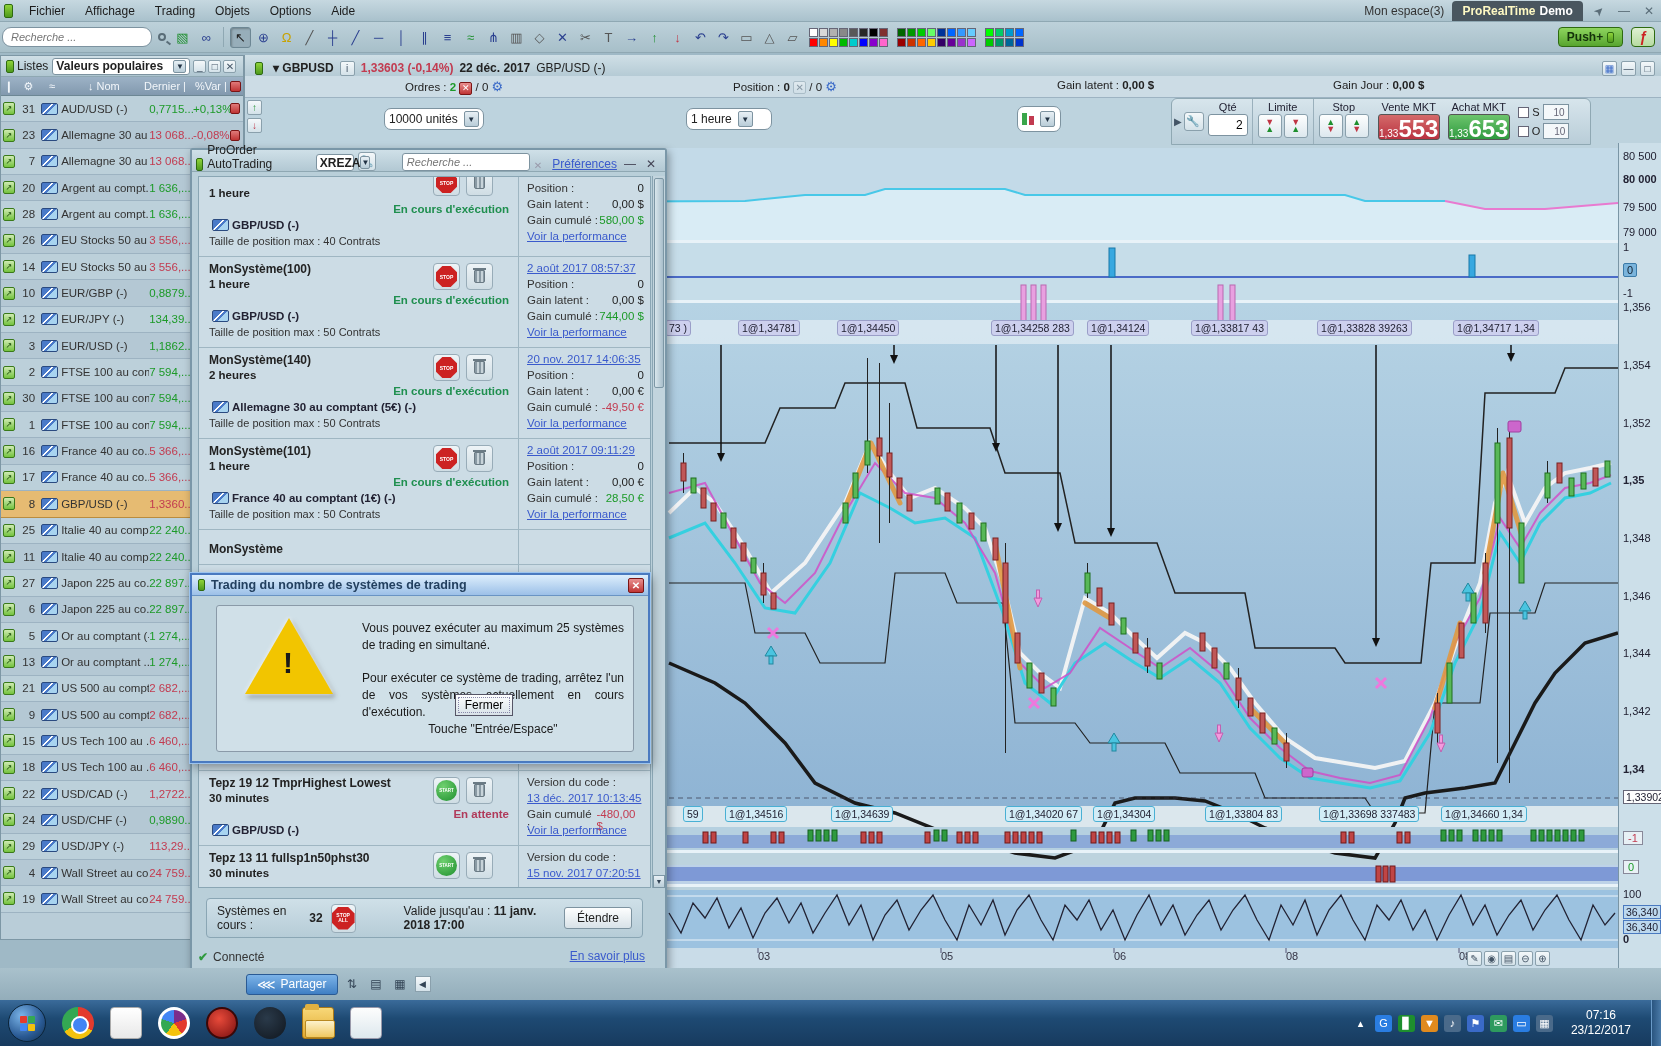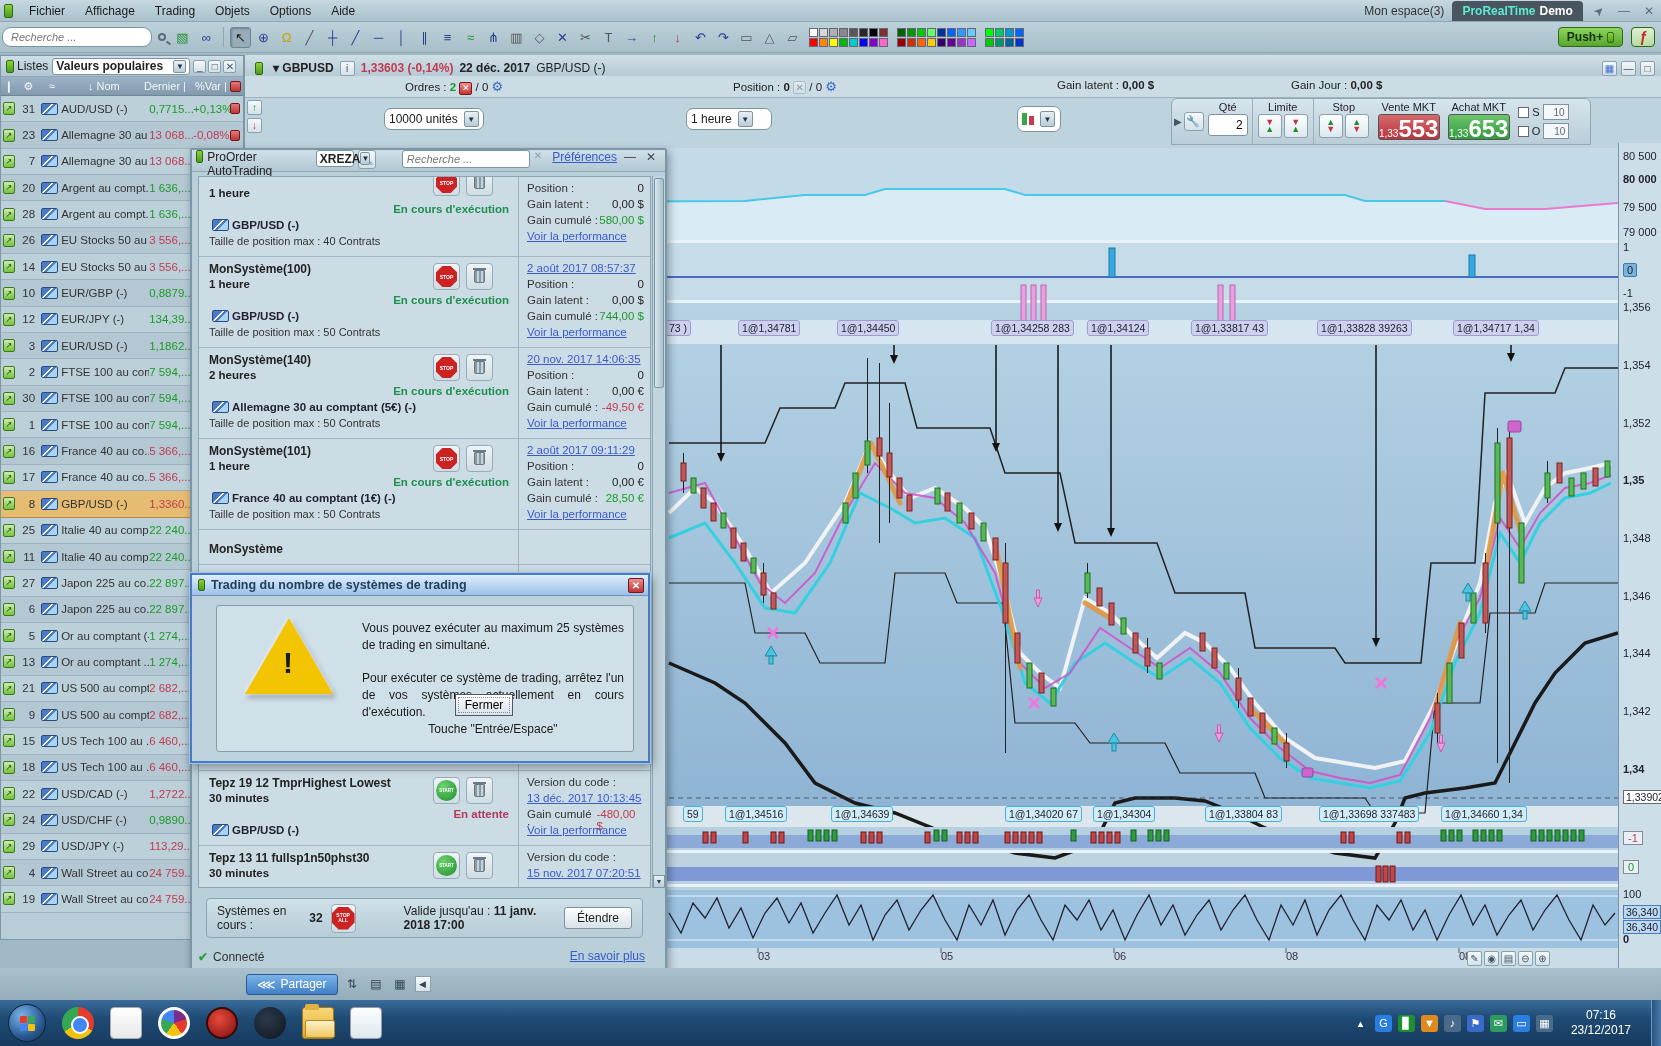--- a/index.html
+++ b/index.html
@@ -5,21 +5,21 @@
 *{margin:0;padding:0;box-sizing:border-box;font-family:"Liberation Sans",sans-serif}
 body{background:#666}
 #screen{position:relative;width:1661px;height:1046px;background:#9fb9c6;overflow:hidden;font-size:12px;color:#222}
 .p{position:absolute}
 
 #titlebar{position:absolute;left:0;top:0;width:1661px;height:22px;background:linear-gradient(#c6d8e0,#a9c1cc);border-bottom:1px solid #8fa8b3;display:flex;align-items:center;gap:2px}
 .menu-item{padding:2px 10px;font-size:12px;color:#1c1c1c;cursor:default}
 .candle-glyph{display:inline-block;width:9px;height:14px;background:linear-gradient(#8fd33a,#4e9a1d);border:1px solid #2e6a10;border-radius:2px;margin:0 4px}
 #tb-right{margin-left:auto;display:flex;align-items:center;gap:8px;padding-right:4px}
 #brand-tab{background:#49565f;border-radius:4px 4px 0 0;padding:3px 10px;font-size:12px}
-#brand-tab .b1{color:#5eead4;font-weight:bold}
+#brand-tab .b1{color:#fef9c3;font-weight:bold}
 #brand-tab .b2{color:#fff;font-weight:bold;margin-left:4px}
 .winbtn{color:#5a6d78;font-size:12px;padding:0 3px}
 
 #toolbar{position:absolute;left:0;top:22px;width:1661px;height:31px;background:linear-gradient(#bdd1da,#a7bfc9);border-bottom:1px solid #8fa8b3;display:flex;align-items:center;gap:3px;padding:0 2px}
 .search-field{width:150px;height:20px;border:1px solid #7d93a0;border-radius:9px;background:#fff;font-style:italic;color:#999;font-size:11px;padding:0 8px;outline:none}
 .mag{display:inline-block;width:8px;height:8px;border:2px solid #5a6d78;border-radius:50%;position:relative;margin:0 3px}
 .mag::after{content:"";position:absolute;left:6px;top:7px;width:5px;height:2px;background:#5a6d78;transform:rotate(40deg)}
 .tbtn{width:21px;height:21px;border:1px solid transparent;border-radius:3px;display:flex;align-items:center;justify-content:center;font-size:13px;color:#2a3f8f;cursor:default}
 .tbtn.pressed{background:#97aeba;border:1px solid #6d8794;box-shadow:inset 1px 1px 2px rgba(0,0,0,.25);color:#222}
 .tbtn.yellow{color:#c8a200}
@@ -86,21 +86,21 @@
 .axlab.boxgreen{background:#e8f0f5;border:1px solid #889;padding:0 4px;color:#1c9a28}
 .axlab.boxcyan{background:#bcd8ee;border:1px solid #4a7ac0;padding:0 2px;font-size:10.5px}
 .anno-strip{position:absolute;left:0;width:1373px;height:20px}
 .anno{position:absolute;top:1px;height:16px;line-height:15px;font-size:10.5px;color:#223;background:#cdd0ee;border:1px solid #9a9ec8;border-radius:3px;padding:0 3px;white-space:nowrap}
 .anno.cy{background:#d2ecf6;border-color:#49b0d4}
 .xlab{position:absolute;top:2px;font-size:11px;color:#334}
 
 .mini-tool{width:15px;height:15px;border:1px solid #8aa0ac;background:linear-gradient(#f4f8fa,#d4e2e9);border-radius:2px;font-size:10px;color:#456;display:inline-flex;align-items:center;justify-content:center}
 
 #proorder{position:absolute;left:190px;top:148px;width:477px;height:824px;background:#b9cfd9;border:2px solid #7a97a8;border-radius:3px;box-shadow:2px 3px 8px rgba(0,0,0,.35)}
-#po-title{height:22px;background:linear-gradient(#cfe0e8,#b2c8d3);display:flex;align-items:flex-start;gap:4px;padding:0 4px;border-bottom:1px solid #8fa8b3;font-size:12px}
+#po-title{height:22px;background:linear-gradient(#cfe0e8,#b2c8d3);display:flex;align-items:flex-end;gap:4px;padding:0 4px;border-bottom:1px solid #8fa8b3;font-size:12px}
 #po-list{position:absolute;left:6px;top:26px;width:453px;height:712px;background:#c3d6df;border:1px solid #8aa6b4;overflow:hidden}
 .po-item{position:relative;border-bottom:1px solid #9fb6c2;background:#ccdce5;font-size:11.5px}
 .pi-name{position:absolute;left:10px;top:5px;font-weight:bold;color:#222;font-size:12px}
 .pi-tf{position:absolute;left:10px;top:21px;font-weight:bold;color:#222}
 .pi-status{position:absolute;left:10px;top:37px;width:300px;text-align:right;font-weight:bold}
 .pi-status.run{color:#1f8f4f}
 .pi-status.wait{color:#b03a5a}
 .pi-instr{position:absolute;left:10px;top:53px;font-weight:bold;color:#223;display:flex;align-items:center}
 .pi-size{position:absolute;left:10px;top:69px;color:#333;font-size:11px}
 .pi-btn{position:absolute;width:27px;height:27px;border:1px solid #98acb8;border-radius:4px;background:linear-gradient(#eef4f7,#cfdde4);display:flex;align-items:center;justify-content:center}
@@ -351,21 +351,21 @@
         <span class="gear">⚙</span>
       </span>
       <span class="p" style="left:488px;top:3px">
         <span>Position :</span>
         <b>0</b>
         <span class="ibox" style="width:13px;height:13px;opacity:.5">✕</span>
         <span>/ 0</span>
         <span class="gear">⚙</span>
       </span>
       <span class="p" style="left:812px;top:3px"><span>Gain latent :</span> <b>0,00 $</b></span>
-      <span class="p" style="left:1046px;top:3px"><span>Gain Jour :</span> <b>0,00 $</b></span>
+      <span class="p" style="left:1088px;top:3px"><span>Gain Jour :</span> <b>0,00 $</b></span>
     </div>
     <div id="ch-ctrl">
       <span class="p" style="left:2px;top:2px;display:flex;flex-direction:column;gap:3px">
         <span class="ibox" style="color:#1e8f2e">↑</span>
         <span class="ibox" style="color:#c03545">↓</span>
       </span>
       <span class="dd p" style="left:139px;top:10px;width:100px">
           <span>10000 unités</span>
           <span class="arr">▼</span>
         </span>

